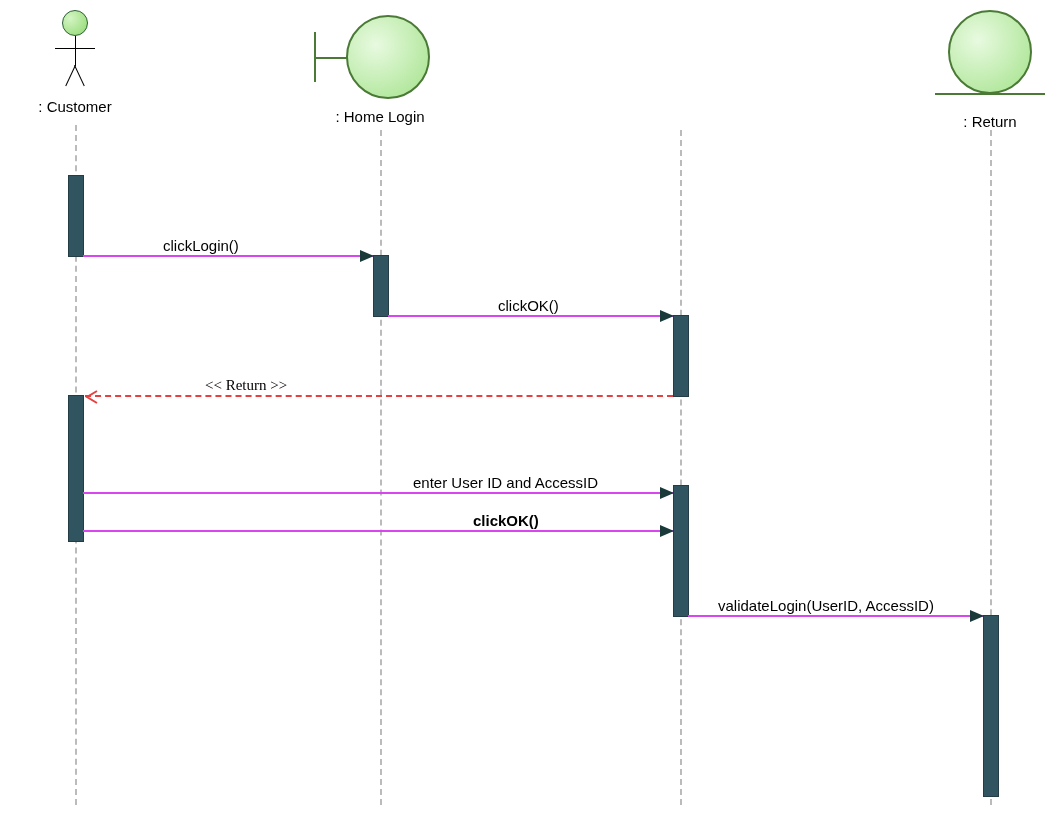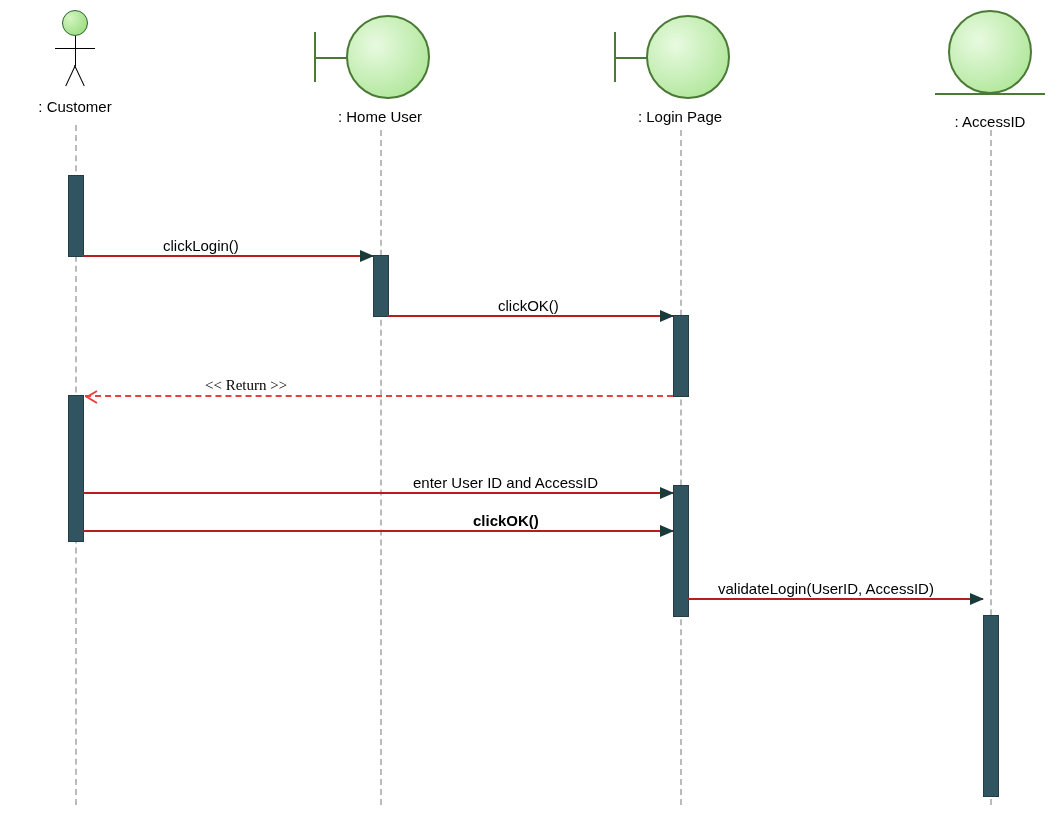--- a/index.html
+++ b/index.html
@@ -135,21 +135,21 @@
     }
     .activation {
       position: absolute;
       background: #305460;
       border: 1px solid #233c45;
       width: 14px;
     }
     .message-line {
       position: absolute;
       height: 0;
-      border-top: 2px solid #b91c1c;
+      border-top: 2px solid #d946ef;
     }
     .return-line {
       position: absolute;
       height: 0;
       border-top: 2px dashed #e84040;
     }
     .arrow-right {
       position: absolute;
       right: -1px;
       top: -7px;
@@ -188,40 +188,32 @@
     <div class="label">: Customer</div>
   </div>
   <div class="dashed-line" style="left: 75px; top: 125px; height: 680px;"></div>
 
   <div class="lifeline" style="left: 320px; top: 10px; width: 120px;">
     <div class="boundary">
       <div class="boundary-bar"></div>
       <div class="boundary-line"></div>
       <div class="boundary-circle"></div>
     </div>
-    <div class="label">: Home User</div>
+    <div class="label">: Home Login</div>
   </div>
   <div class="dashed-line" style="left: 380px; top: 130px; height: 675px;"></div>
 
-  <div class="lifeline" style="left: 620px; top: 10px; width: 120px;">
-    <div class="boundary">
-      <div class="boundary-bar"></div>
-      <div class="boundary-line"></div>
-      <div class="boundary-circle"></div>
-    </div>
-    <div class="label">: Login Page</div>
-  </div>
   <div class="dashed-line" style="left: 680px; top: 130px; height: 675px;"></div>
 
   <div class="lifeline" style="left: 930px; top: 10px; width: 120px;">
     <div class="entity">
       <div class="entity-circle"></div>
       <div class="entity-baseline"></div>
     </div>
-    <div class="label">: AccessID</div>
+    <div class="label">: Return</div>
   </div>
   <div class="dashed-line" style="left: 990px; top: 130px; height: 675px;"></div>
 
   <div class="activation" style="left: 68px; top: 175px; height: 80px;"></div>
   <div class="activation" style="left: 373px; top: 255px; height: 60px;"></div>
   <div class="activation" style="left: 673px; top: 315px; height: 80px;"></div>
   <div class="activation" style="left: 68px; top: 395px; height: 145px;"></div>
   <div class="activation" style="left: 673px; top: 485px; height: 130px;"></div>
   <div class="activation" style="left: 983px; top: 615px; height: 180px;"></div>
 
@@ -245,18 +237,18 @@
   <div class="message-line" style="left: 83px; top: 492px; width: 590px;">
     <div class="arrow-right"></div>
     <div class="msg-label" style="left: 330px; text-align: right;">enter User ID and AccessID</div>
   </div>
 
   <div class="message-line" style="left: 83px; top: 530px; width: 590px;">
     <div class="arrow-right"></div>
     <div class="msg-label" style="left: 390px; font-weight: bold;">clickOK()</div>
   </div>
 
-  <div class="message-line" style="left: 688px; top: 598px; width: 295px;">
+  <div class="message-line" style="left: 688px; top: 615px; width: 295px;">
     <div class="arrow-right"></div>
     <div class="msg-label" style="left: 30px;">validateLogin(UserID, AccessID)</div>
   </div>
 
 </div>
 
 </body></html>

